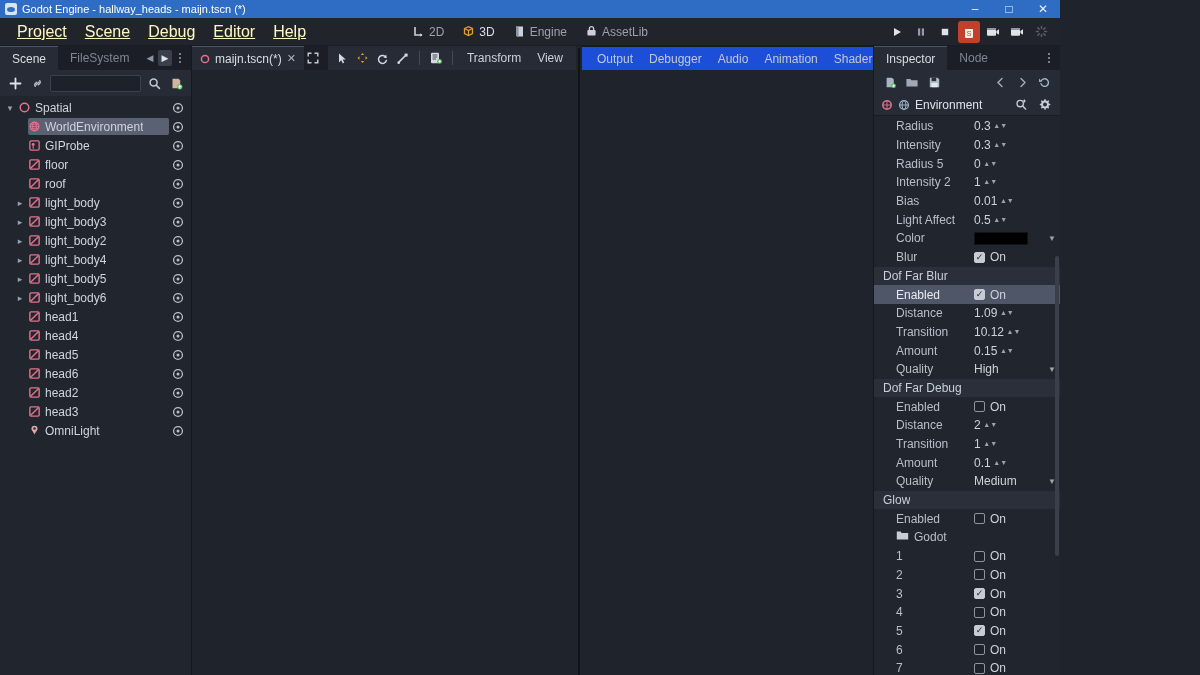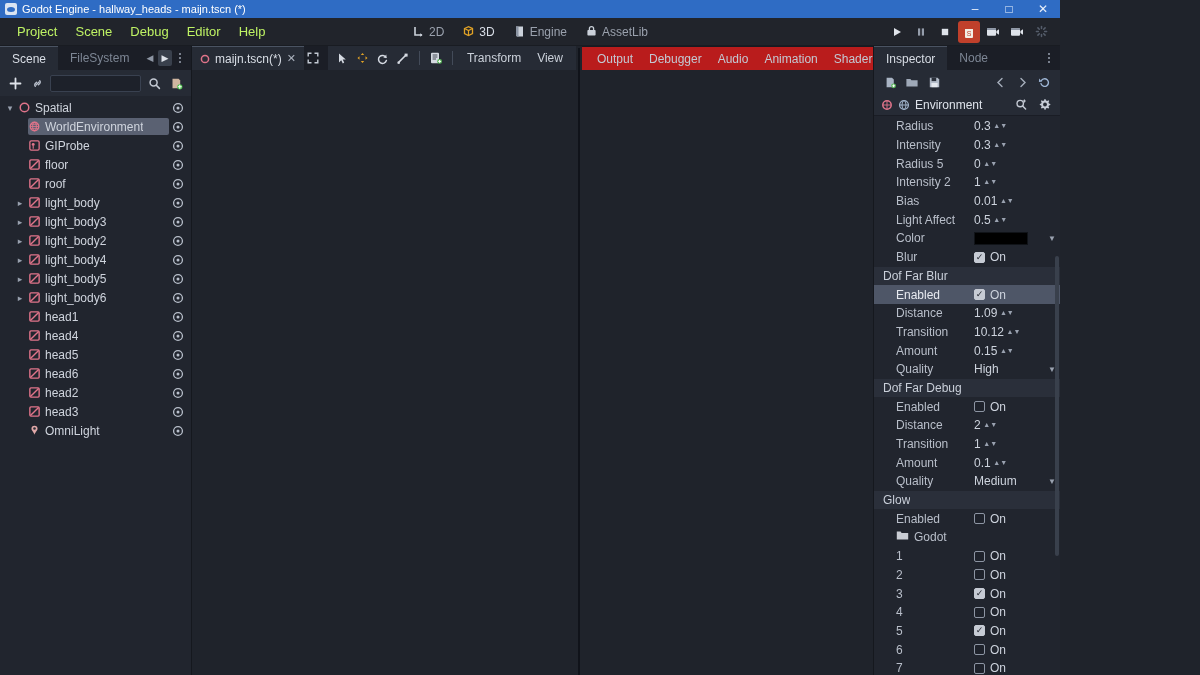--- a/index.html
+++ b/index.html
@@ -38,22 +38,23 @@
   }
 
   
   .menubar {
     height: 28px; background: #21242b;
     display: flex; align-items: center; position: relative;
     border-bottom: 1px solid #191c22;
   }
   .menu-left { display: flex; align-items: center; padding-left: 8px; }
   .menu-item {
-    padding: 4px 9px; font-size: 13px; color: #bef264;
+    padding: 4px 9px; font-size: 16px; color: #fef9c3;
     border-radius: 2px;
+    text-decoration: underline;
   }
 
   .menu-center {
     position: absolute; left: 0; right: 0;
     display: flex; justify-content: center; align-items: center; gap: 2px;
     pointer-events: none;
   }
   .main-tab {
     pointer-events: auto;
     display: flex; align-items: center; gap: 4px;
@@ -179,21 +180,21 @@
   .viewport-wrap {
     flex: 1; padding: 2px 2px 0 2px; min-height: 0;
     display: flex; background: #1f232b;
   }
   .viewport {
     flex: 1; position: relative; overflow: hidden;
     border: 1px solid #10131a;
     background: #2a2e36;
   }
   .bottom-dock {
-    height: 24px; background: #b91c1c;
+    height: 24px; background: #1d4ed8;
     display: flex; align-items: center; gap: 2px;
     padding: 0 8px; border-top: 1px solid #171a21;
   }
   .bd-item { padding: 2px 7px; font-size: 12px; color: #c3c9d3; border-radius: 2px; }
 
   
   .scene3d { position: absolute; inset: 0; }
   .hall {
     position: absolute; inset: 0;
     background:

